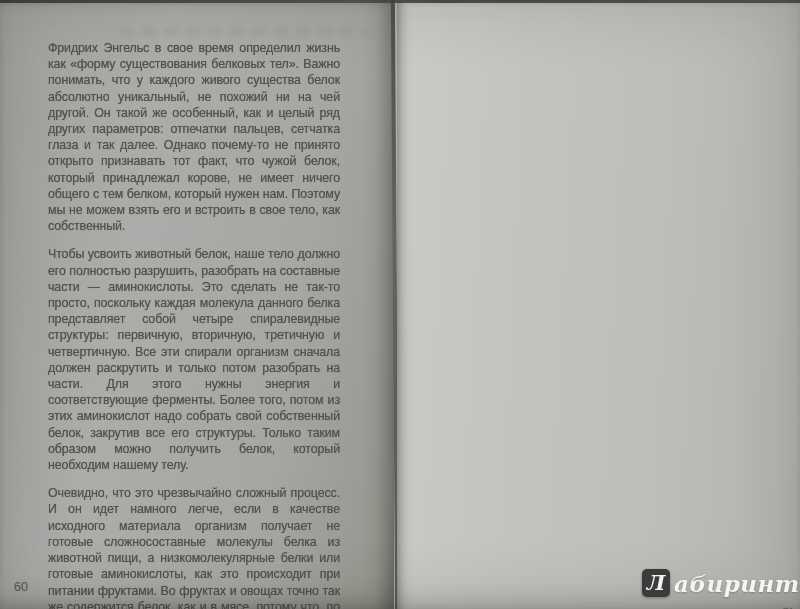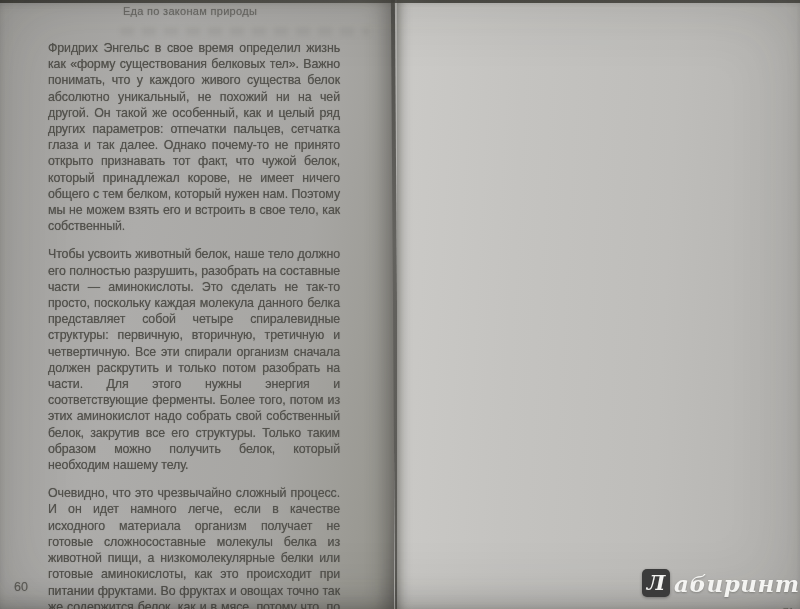--- a/index.html
+++ b/index.html
@@ -71,21 +71,20 @@
     text-shadow:0 1px 2px rgba(70,70,66,.4);
   }
 </style>
 </head>
 <body>
 
 <div class="photo">
 
   <div class="page-left">
     <div class="bleed-through"></div>
-    <div class="running-head left">Еда по законам природы</div>
     <div class="body-text left">
       <p>Фридрих Энгельс в свое время определил жизнь как «форму существования белковых тел». Важно понимать, что у каждого живого существа белок абсолютно уникальный, не похожий ни на чей другой. Он такой же особенный, как и целый ряд других параметров: отпечатки пальцев, сетчатка глаза и так далее. Однако почему-то не принято открыто признавать тот факт, что чужой белок, который принадлежал корове, не имеет ничего общего с тем белком, который нужен нам. Поэтому мы не можем взять его и встроить в свое тело, как собственный.</p>
       <p>Чтобы усвоить животный белок, наше тело должно его полностью разрушить, разобрать на составные части — аминокислоты. Это сделать не так-то просто, поскольку каждая молекула данного белка представляет собой четыре спиралевидные структуры: первичную, вторичную, третичную и четвертичную. Все эти спирали организм сначала должен раскрутить и только потом разобрать на части. Для этого нужны энергия и соответствующие ферменты. Более того, потом из этих аминокислот надо собрать свой собственный белок, закрутив все его структуры. Только таким образом можно получить белок, который необходим нашему телу.</p>
       <p>Очевидно, что это чрезвычайно сложный процесс. И он идет намного легче, если в качестве исходного материала организм получает не готовые сложносоставные молекулы белка из животной пищи, а низкомолекулярные белки или готовые аминокислоты, как это происходит при питании фруктами. Во фруктах и овощах точно так же содержится белок, как и в мясе, потому что, по абсолютно верному определению Энгельса,</p>
     </div>
     <div class="page-num left">60</div>
   </div>
 
   <div class="gutter-line"></div>
 

